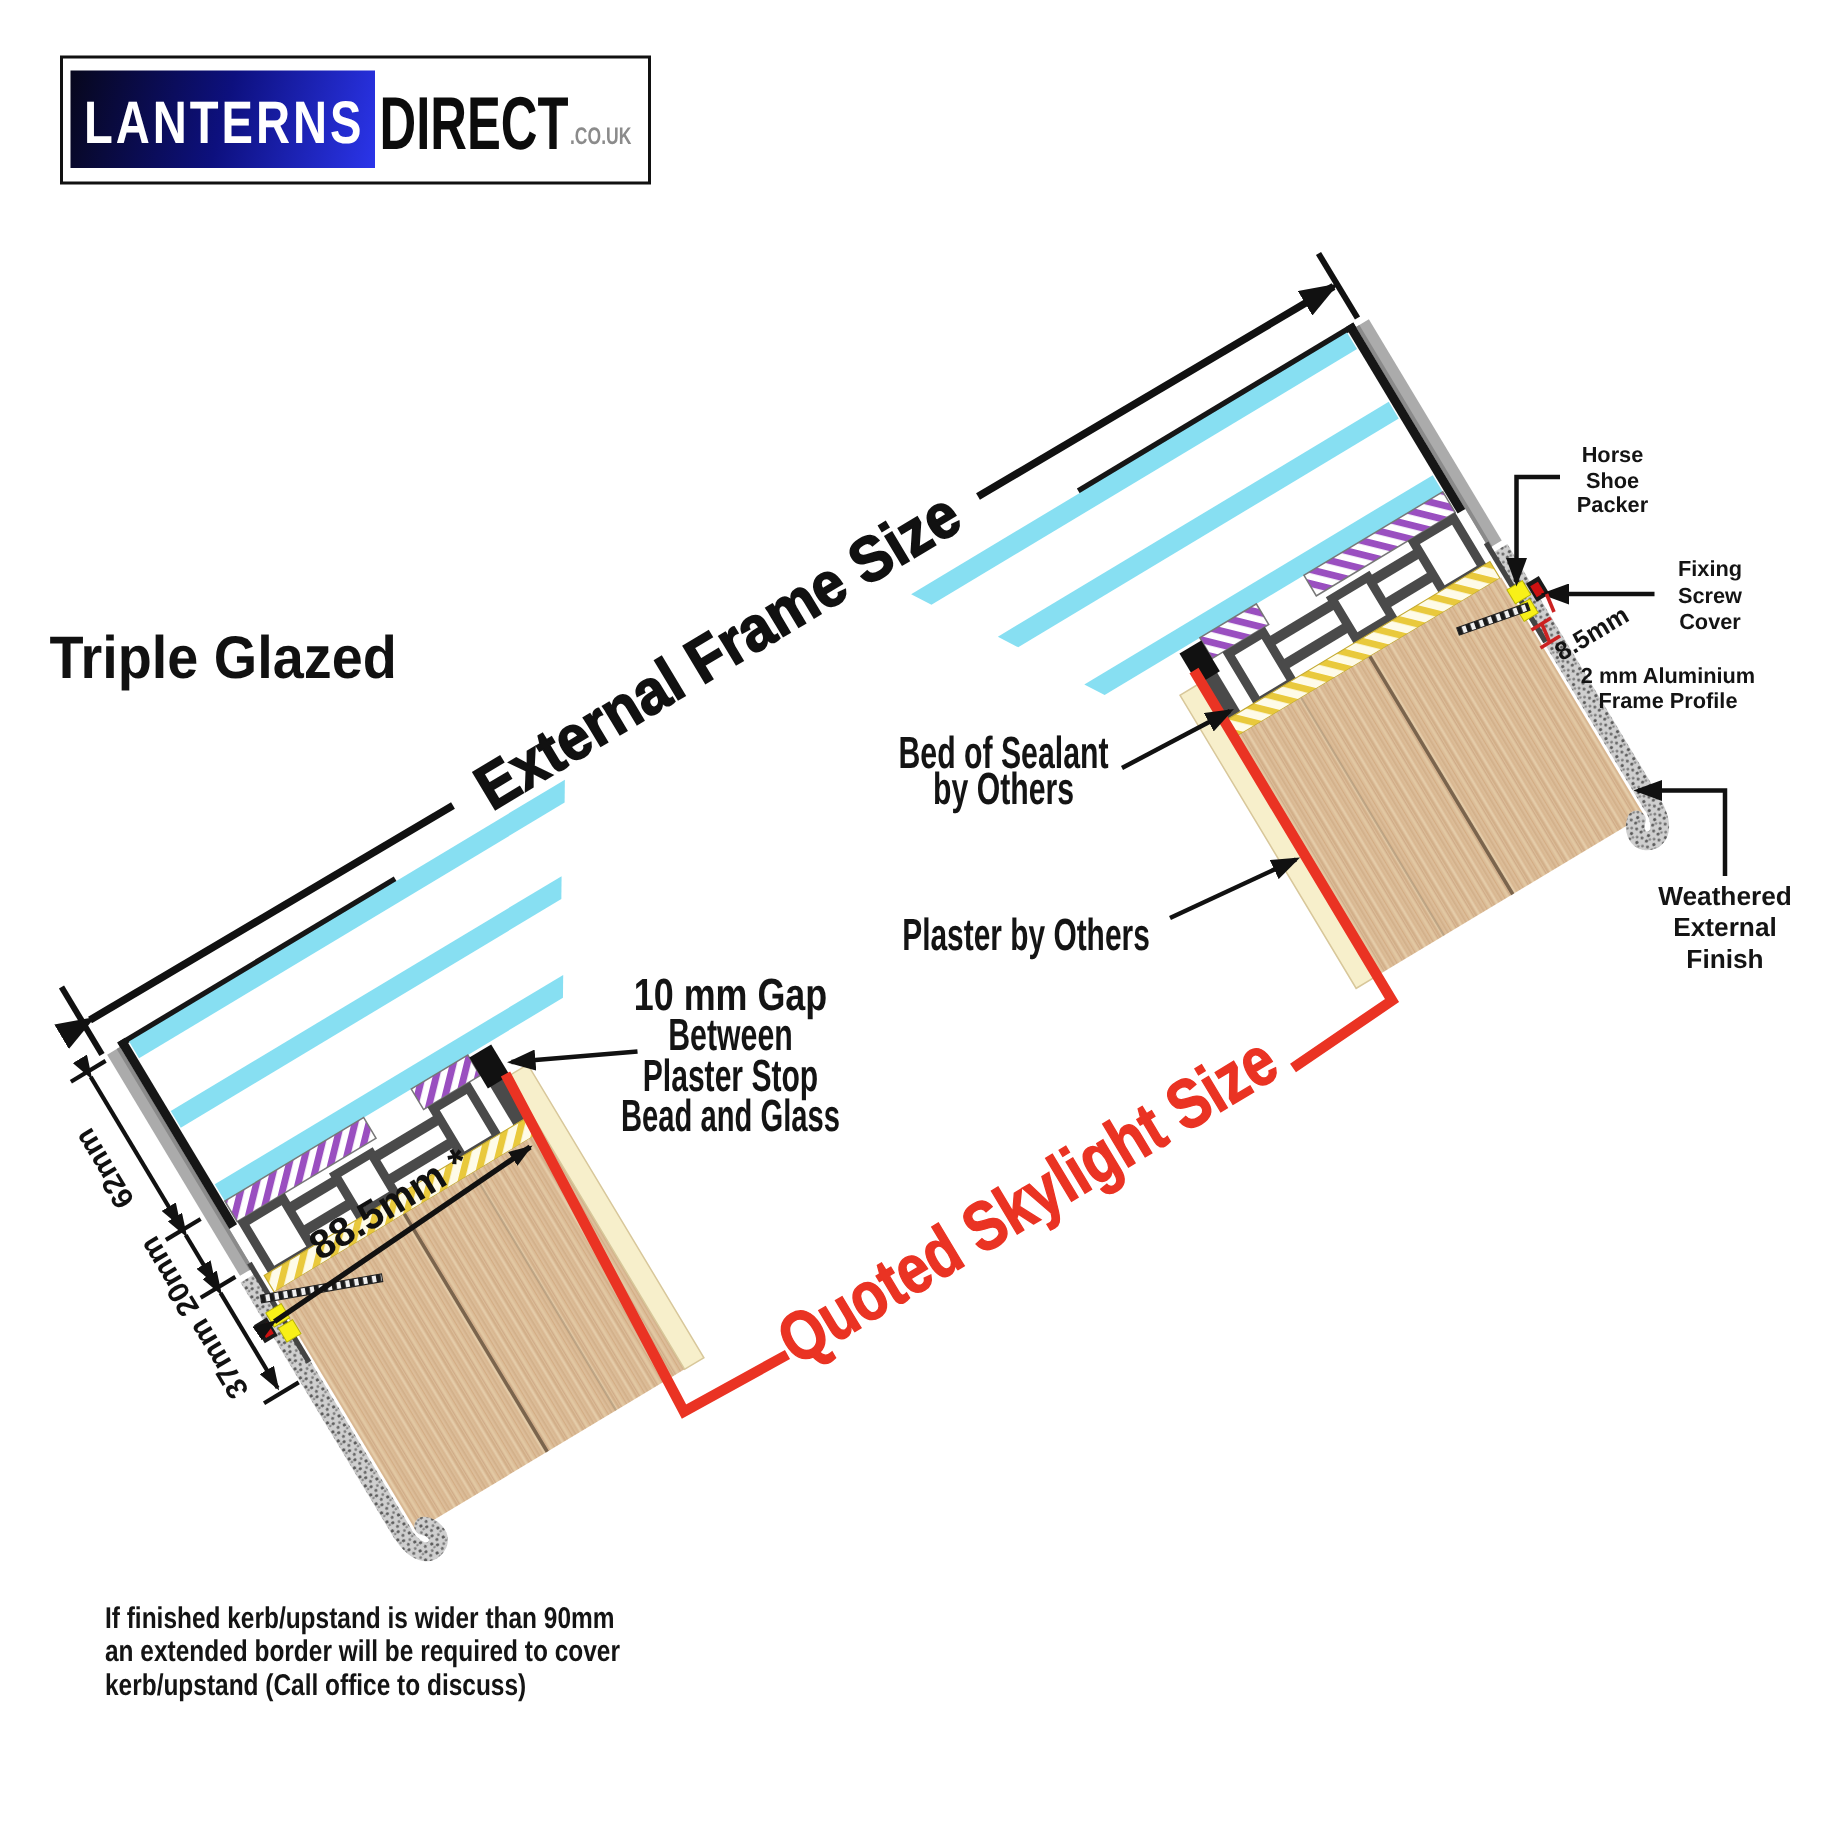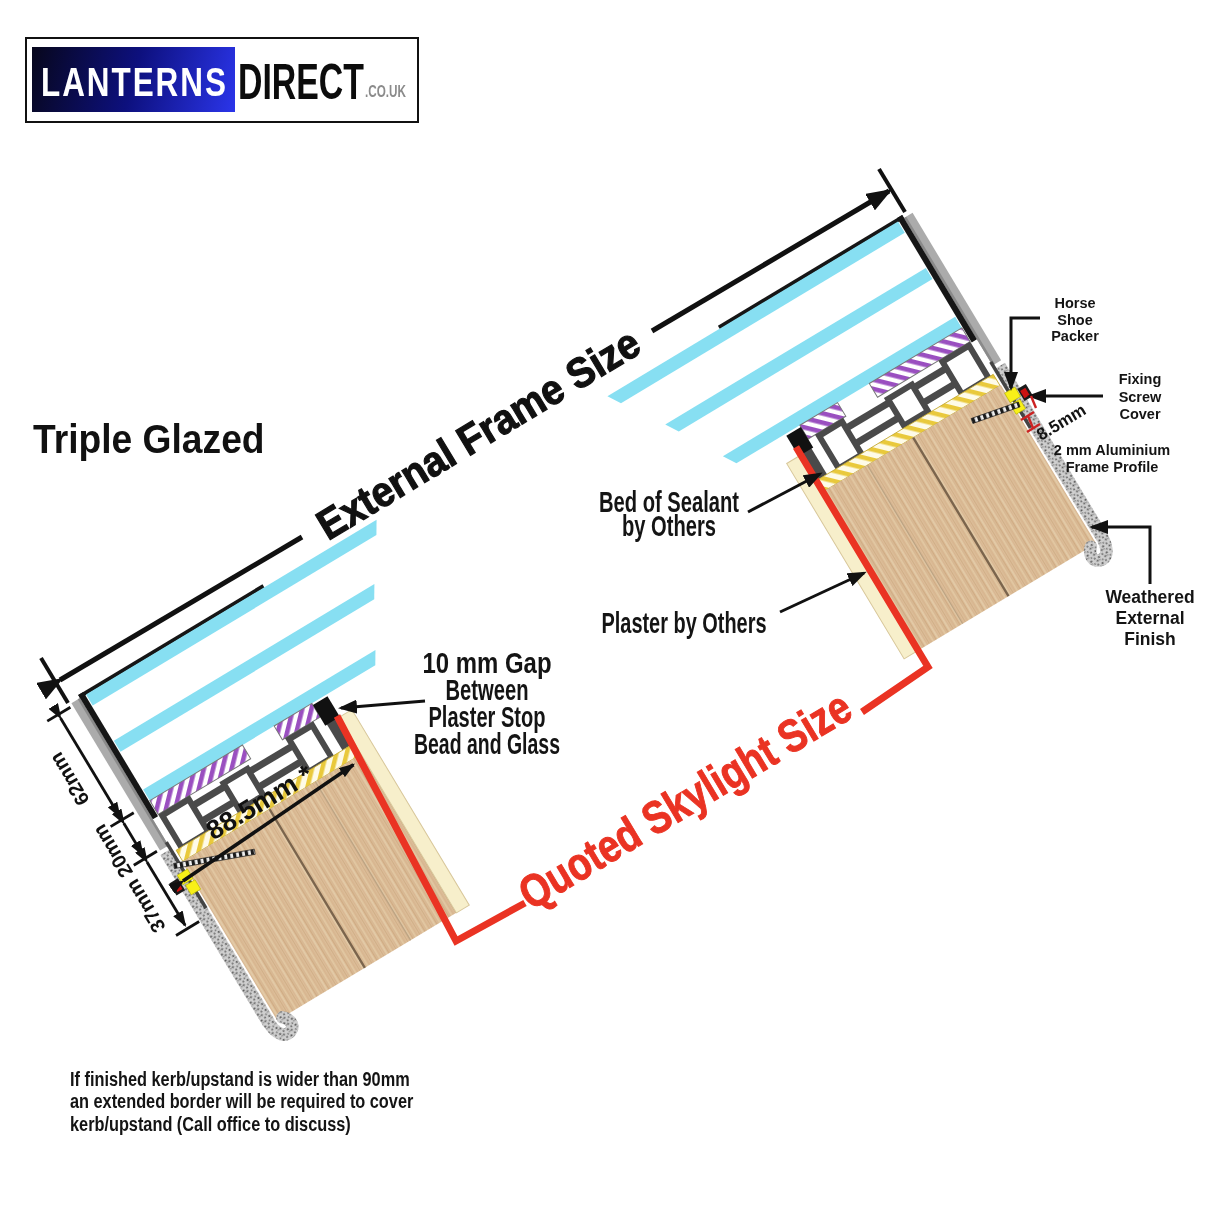--- a/index.html
+++ b/index.html
@@ -1,18 +1,18 @@
 <!DOCTYPE html>
 <html><head>
 <meta charset="utf-8">
 <style>
   html,body{margin:0;padding:0;}
   body{width:1214px;height:1214px;background:#ffffff;position:relative;overflow:hidden;
        font-family:"Liberation Sans", sans-serif;}
-  .logo{position:absolute;left:25px;top:37px;width:390px;height:82px;border:2.5px solid #111;
+  .logo{position:absolute;left:40px;top:37px;width:390px;height:82px;border:2.5px solid #111;
         background:#fff;}
   .logo .blue{position:absolute;left:4.5px;top:7.5px;width:203px;height:65px;
         background:linear-gradient(105deg,#07071c 0%,#0d107e 50%,#2b35ea 100%);}
   .logo .lant{position:absolute;left:13.5px;top:20.5px;color:#fff;font-size:40px;font-weight:bold;
         letter-spacing:2.5px;transform:scaleX(0.786);transform-origin:left top;}
   .logo .dir{position:absolute;left:211px;top:14px;color:#0c0c0c;font-size:50px;font-weight:bold;
         transform:scaleX(0.677);transform-origin:left top;}
   .logo .couk{position:absolute;left:338px;top:44px;color:#8b8b8b;font-size:16px;font-weight:bold;
         transform:scaleX(0.73);transform-origin:left top;}
   .title{position:absolute;left:33px;top:417px;font-size:40px;font-weight:bold;color:#111;

